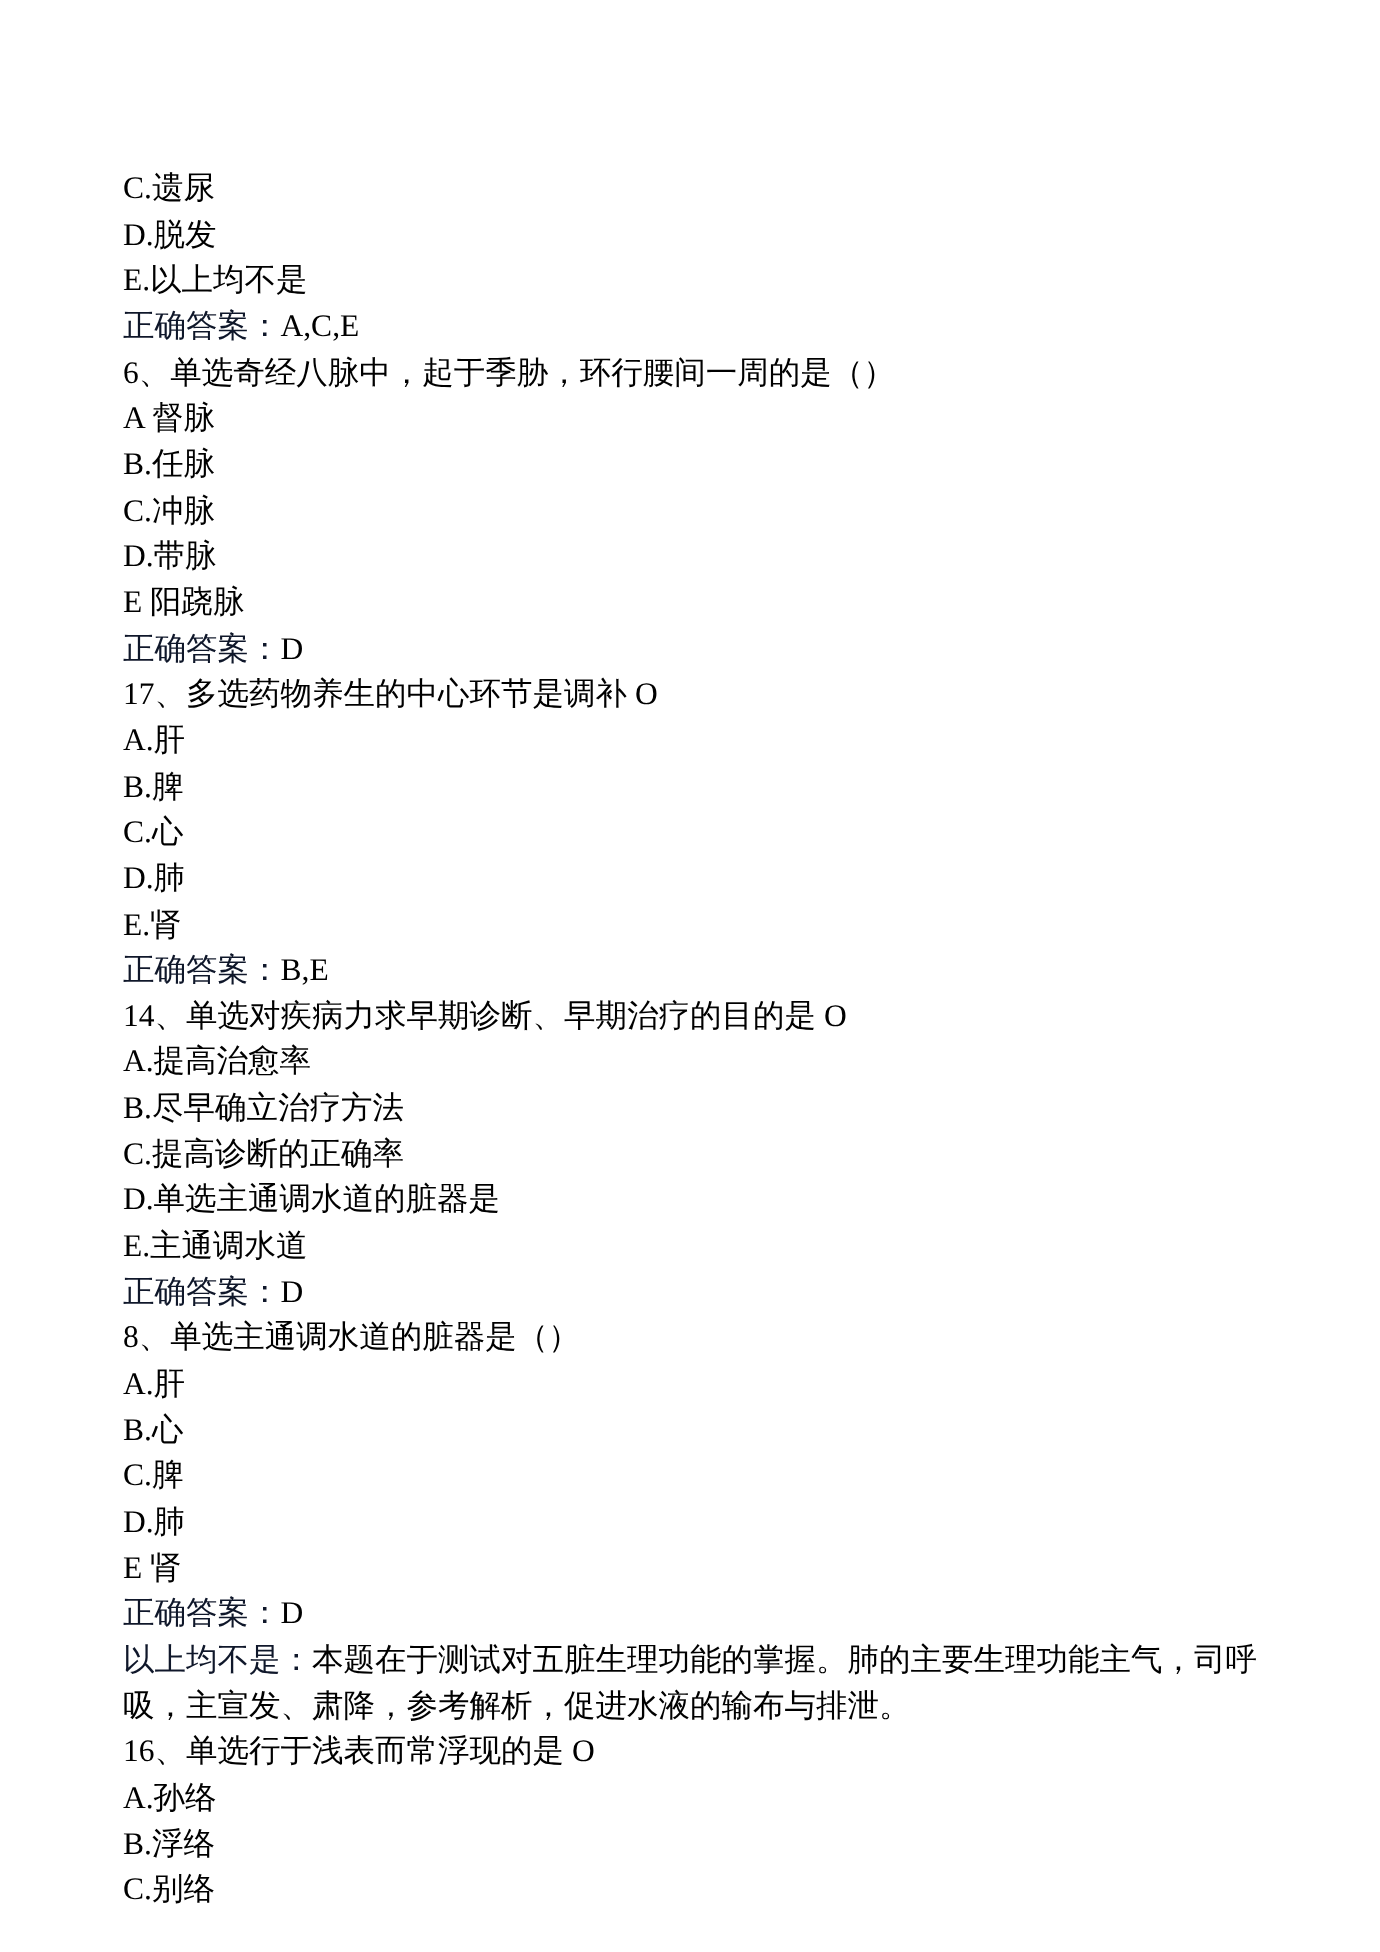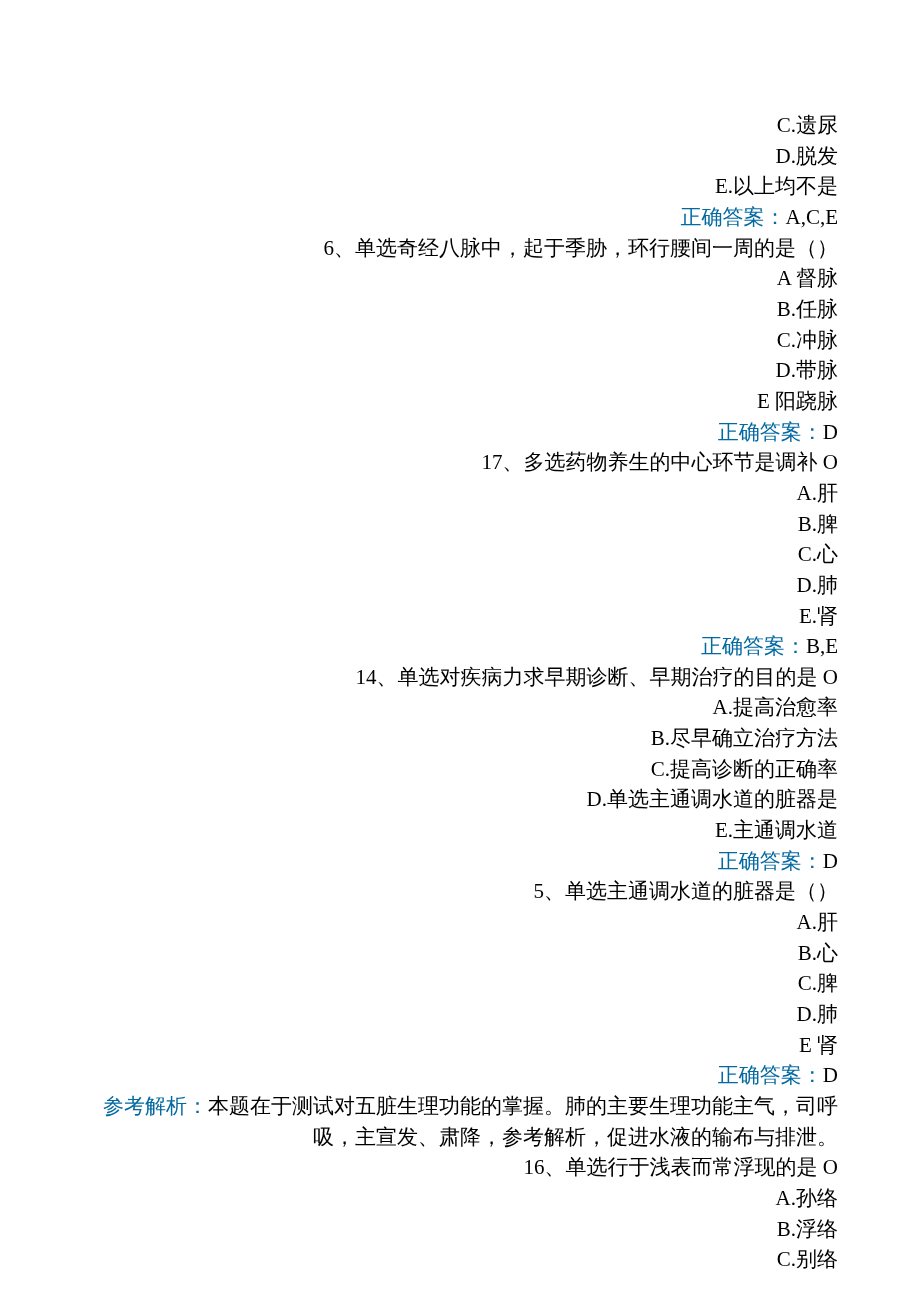--- a/index.html
+++ b/index.html
@@ -12,24 +12,23 @@
     min-height: 1301px;
     box-sizing: border-box;
     padding: 110px 82px 60px 82px;
     font-family: "SimSun", "Songti SC", "STSong", "MingLiU", serif;
     font-size: 21px;
     line-height: 1.46;
     color: #000000;
   }
   .line {
     white-space: pre-wrap;
-    text-align: right;
   }
   .red {
-    color: #0369a1;
+    color: #0f172a;
   }
 </style>
 </head>
 <body>
 
 <div class="line">C.遗尿</div>
 <div class="line">D.脱发</div>
 <div class="line">E.以上均不是</div>
 <div class="line"><span class="red">正确答案：</span><span>A,C,E</span></div>
 
@@ -50,25 +49,25 @@
 <div class="line"><span class="red">正确答案：</span><span>B,E</span></div>
 
 <div class="line">14、单选对疾病力求早期诊断、早期治疗的目的是 O</div>
 <div class="line">A.提高治愈率</div>
 <div class="line">B.尽早确立治疗方法</div>
 <div class="line">C.提高诊断的正确率</div>
 <div class="line">D.单选主通调水道的脏器是</div>
 <div class="line">E.主通调水道</div>
 <div class="line"><span class="red">正确答案：</span><span>D</span></div>
 
-<div class="line">5、单选主通调水道的脏器是（）</div>
+<div class="line">8、单选主通调水道的脏器是（）</div>
 <div class="line">A.肝</div>
 <div class="line">B.心</div>
 <div class="line">C.脾</div>
 <div class="line">D.肺</div>
 <div class="line">E 肾</div>
 <div class="line"><span class="red">正确答案：</span><span>D</span></div>
-<div class="line"><span class="red">参考解析：</span><span>本题在于测试对五脏生理功能的掌握。肺的主要生理功能主气，司呼吸，主宣发、肃降，参考解析，促进水液的输布与排泄。</span></div>
+<div class="line"><span class="red">以上均不是：</span><span>本题在于测试对五脏生理功能的掌握。肺的主要生理功能主气，司呼吸，主宣发、肃降，参考解析，促进水液的输布与排泄。</span></div>
 
 <div class="line">16、单选行于浅表而常浮现的是 O</div>
 <div class="line">A.孙络</div>
 <div class="line">B.浮络</div>
 <div class="line">C.别络</div>
 
 </body></html>

